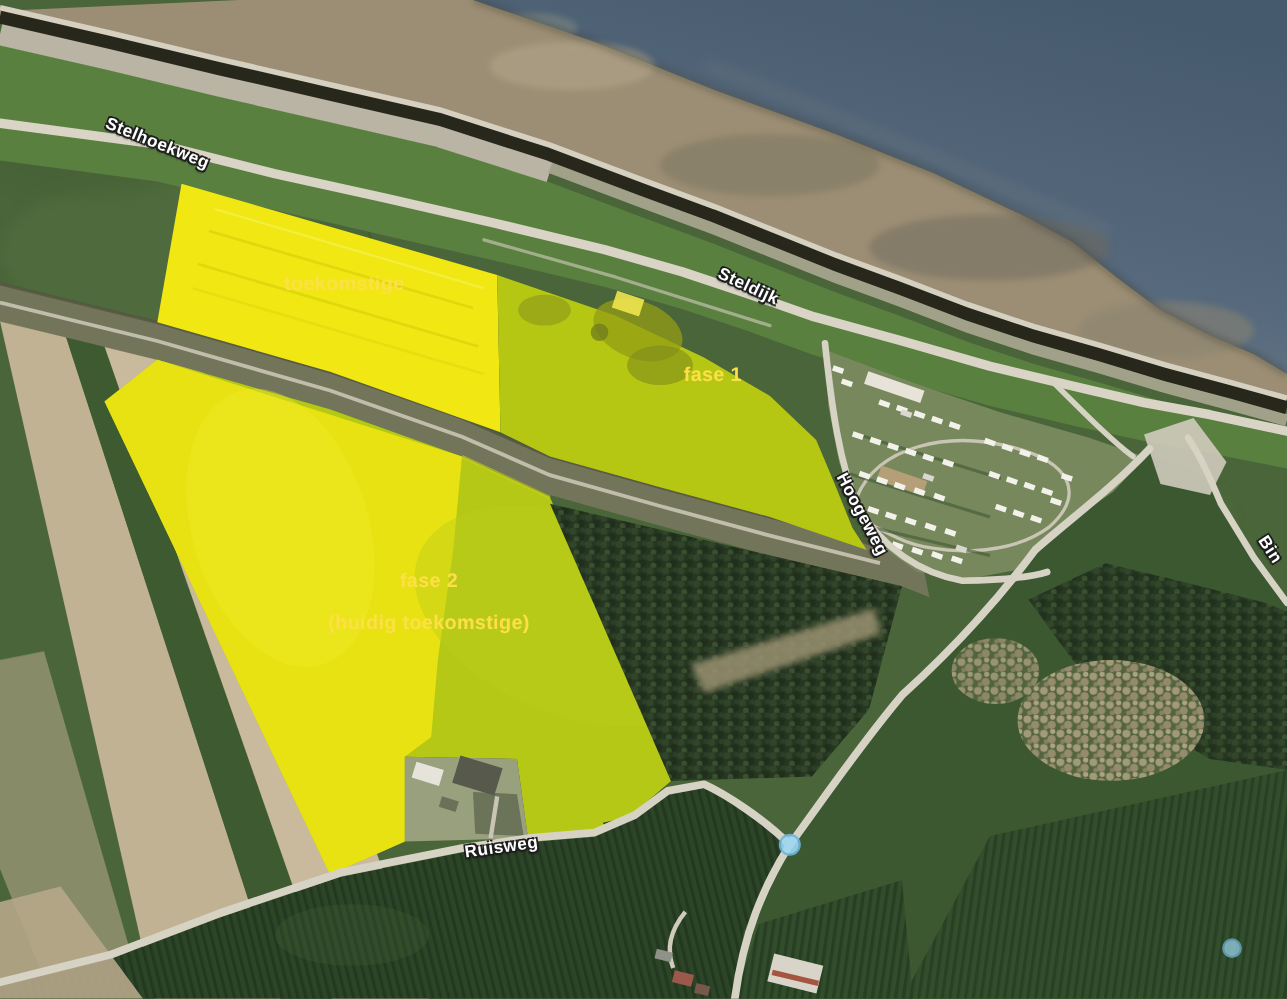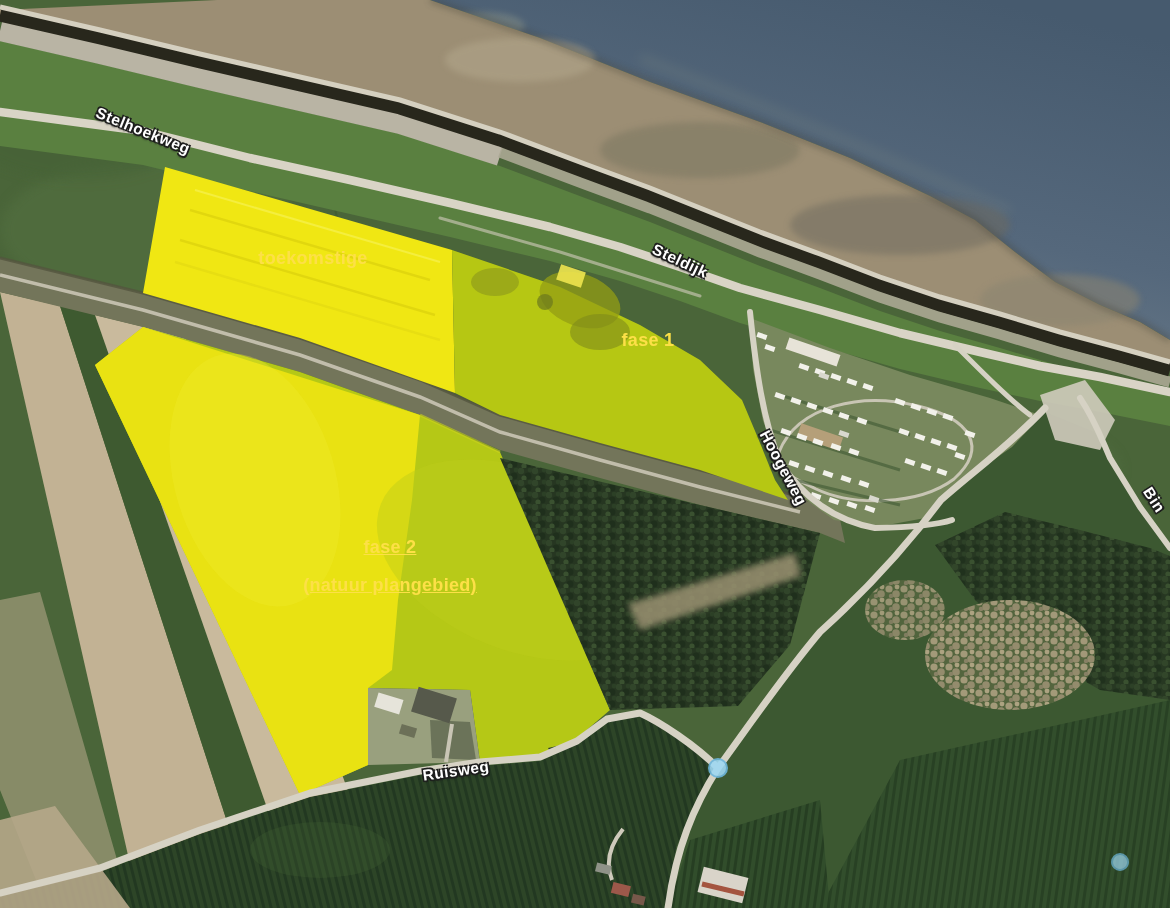--- a/index.html
+++ b/index.html
@@ -246,23 +246,23 @@
     <circle cx="1120" cy="862" r="8" fill="#9fd8f2" stroke="#6db6dc" stroke-width="2" opacity="0.7"></circle>
   </g>
 </svg>
 
   <div class="area-label" style="left:313px;top:258px;transform:translate(-50%,-50%);">
     <span class="ln">toekomstige</span>
   </div>
   <div class="area-label" style="left:648px;top:329px;transform:translate(-50%,-50%);margin-top:11px;">
     <span class="ln">fase 1</span>
   </div>
-  <div class="area-label" style="left:390px;top:566px;transform:translate(-50%,-50%);text-decoration:underline;">
+  <div class="area-label" style="left:390px;top:547px;transform:translate(-50%,-50%);">
     <span class="ln">fase 2</span>
-    <span class="ln">(natuur plangebied)</span>
+    <span class="ln">(huidig toekomstige)</span>
   </div>
 
   <div class="road-label" style="left:143px;top:131px;transform:translate(-50%,-50%) rotate(22deg);">Stelhoekweg</div>
   <div class="road-label" style="left:680px;top:261px;transform:translate(-50%,-50%) rotate(25deg);">Steldijk</div>
   <div class="road-label" style="left:783px;top:468px;transform:translate(-50%,-50%) rotate(62deg);">Hoogeweg</div>
   <div class="road-label" style="left:456px;top:771px;transform:translate(-50%,-50%) rotate(-8deg);">Ruisweg</div>
   <div class="road-label" style="left:1154px;top:500px;transform:translate(-50%,-50%) rotate(57deg);">Bin</div>
 </div>
 
 </body></html>

